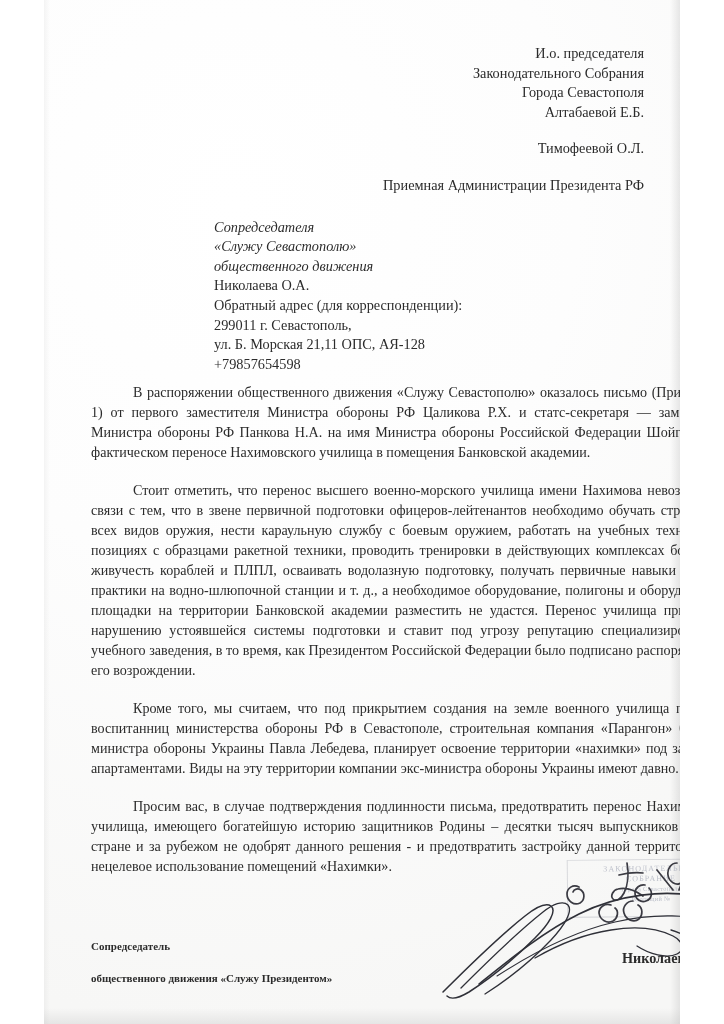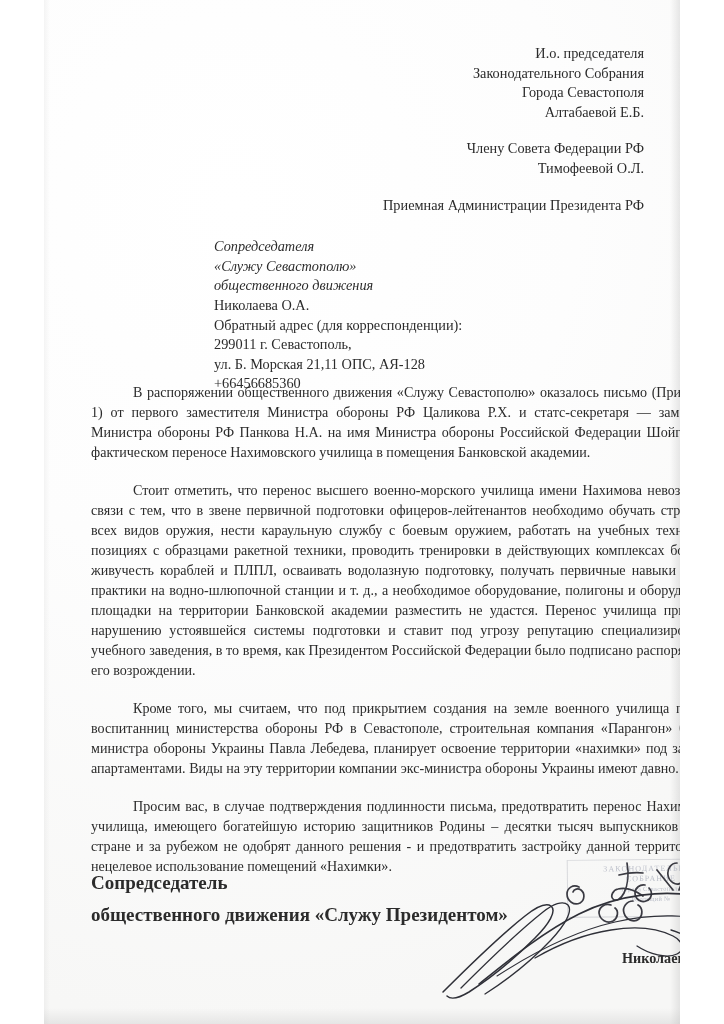--- a/index.html
+++ b/index.html
@@ -79,22 +79,22 @@
   .body p {
     margin: 0 0 18px 0;
     text-indent: 42px;
   }
   .body p:last-child { margin-bottom: 0; }
 
   
   .sign-block {
     position: absolute;
     left: 47px;
-    top: 867px;
-    font-size: 19px;
+    top: 930px;
+    font-size: 11px;
     font-weight: bold;
     line-height: 32px;
   }
   .sign-name {
     position: absolute;
     left: 578px;
     top: 950px;
     font-size: 14.2px;
     font-weight: bold;
     white-space: nowrap;
@@ -153,37 +153,36 @@
   <div class="header">
 
     <div class="addr-block">
       <div class="addr-line">И.о. председателя</div>
       <div class="addr-line">Законодательного Собрания</div>
       <div class="addr-line">Города Севастополя</div>
       <div class="addr-line">Алтабаевой Е.Б.</div>
     </div>
 
     <div class="addr-block">
-      <div class="addr-line">Члену Совета Федерации РФ</div>
       <div class="addr-line">Тимофеевой О.Л.</div>
     </div>
 
     <div class="addr-block">
       <div class="addr-line">Приемная Администрации Президента РФ</div>
     </div>
 
     <div class="sender-block">
       <div class="addr-line italic">Сопредседателя</div>
       <div class="addr-line italic">«Служу Севастополю»</div>
       <div class="addr-line italic">общественного движения</div>
       <div class="addr-line">Николаева О.А.</div>
       <div class="addr-line">Обратный адрес (для корреспонденции):</div>
       <div class="addr-line">299011 г. Севастополь,</div>
       <div class="addr-line">ул. Б. Морская 21,11 ОПС, АЯ-128</div>
-      <div class="addr-line">+66456685360</div>
+      <div class="addr-line">+79857654598</div>
     </div>
   </div>
 
   <div class="body">
     <p>В распоряжении общественного движения «Служу Севастополю»  оказалось письмо (Приложение  1) от первого заместителя Министра обороны РФ Цаликова Р.Х. и статс-секретаря — заместителя Министра обороны РФ Панкова Н.А. на имя Министра обороны Российской Федерации Шойгу С.К.  о фактическом переносе Нахимовского училища  в помещения Банковской академии.</p>
     <p>Стоит отметить, что перенос высшего военно-морского училища имени Нахимова невозможно в связи с тем, что в звене первичной подготовки офицеров-лейтенантов необходимо обучать стрельбе из всех видов оружия, нести караульную службу с боевым оружием, работать на учебных технических позициях с образцами ракетной техники, проводить тренировки в действующих комплексах борьбы за живучесть кораблей и ПЛПЛ, осваивать водолазную подготовку, получать первичные навыки морской практики на водно-шлюпочной станции и т. д., а необходимое оборудование, полигоны и оборудованные площадки на территории Банковской академии разместить не удастся. Перенос училища приведет к нарушению устоявшейся системы подготовки и ставит под угрозу репутацию специализированного учебного заведения, в то время, как Президентом Российской Федерации было подписано распоряжение о его возрождении.</p>
     <p>Кроме того, мы считаем, что под прикрытием создания на земле военного училища пансиона воспитанниц министерства обороны РФ в Севастополе, строительная компания «Парангон» бывшего министра обороны Украины Павла Лебедева, планирует освоение территории «нахимки» под застройку апартаментами. Виды на эту территории компании экс-министра обороны Украины имеют давно.</p>
     <p>Просим вас, в случае подтверждения подлинности письма, предотвратить перенос Нахимовского училища, имеющего богатейшую историю защитников Родины – десятки тысяч выпускников по всей стране и за рубежом не одобрят данного решения  - и предотвратить застройку данной территории или нецелевое использование помещений «Нахимки».</p>
   </div>
 

